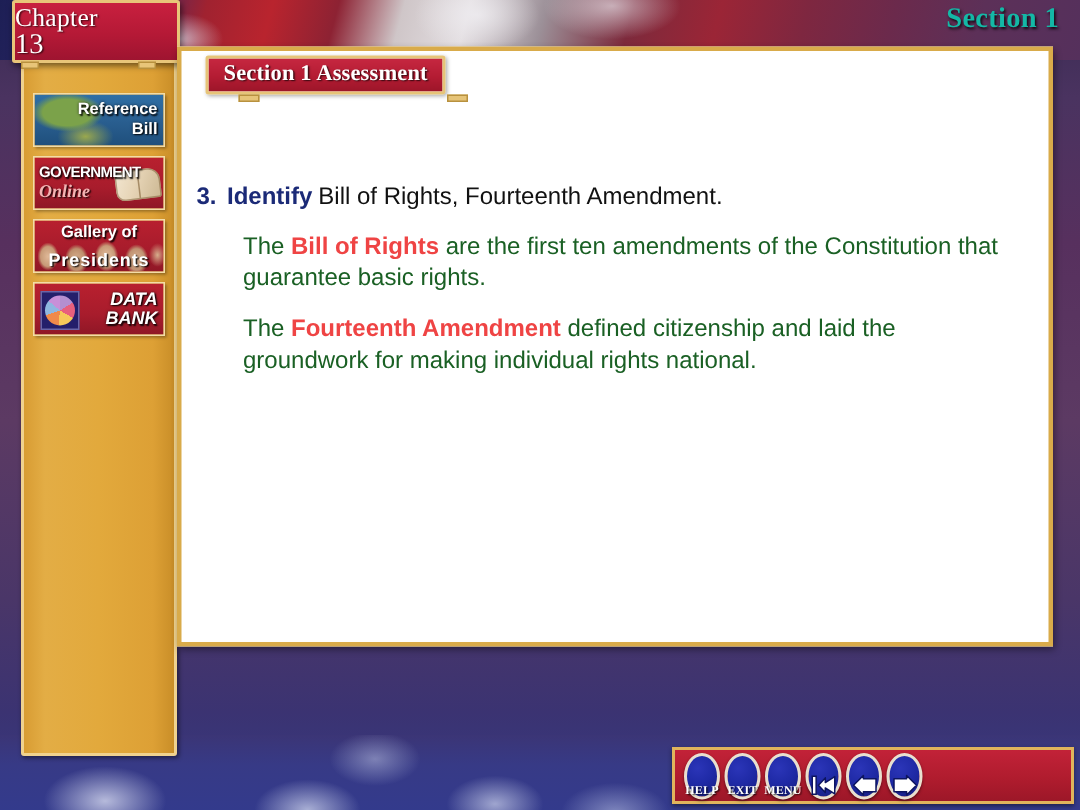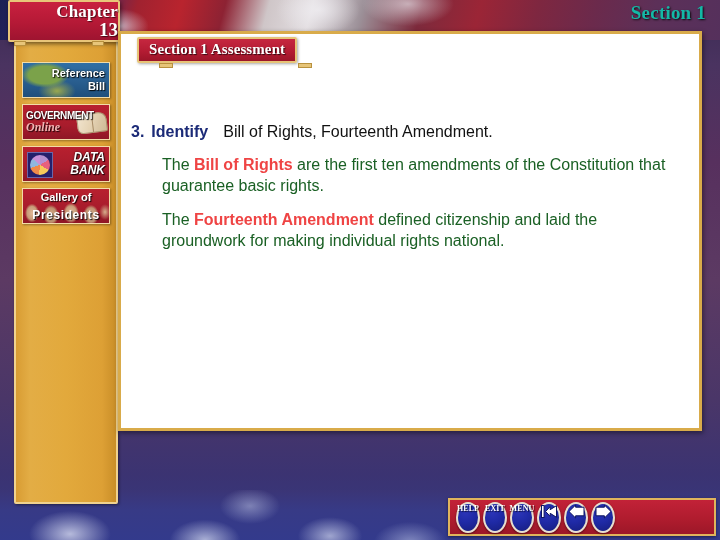--- a/index.html
+++ b/index.html
@@ -94,27 +94,26 @@
   
   .chapter-banner {
     position: absolute;
     left: 8px; top: 0px;
     width: 112px; height: 42px;
     background: linear-gradient(to bottom, #c8203f 0%, #b51936 55%, #9e1430 100%);
     border: 2px solid #e8c579;
     border-radius: 2px;
     box-sizing: border-box;
     box-shadow: 1px 2px 4px rgba(0,0,0,.5);
-    text-align: right;
+    text-align: left;
     color: #fff;
     font-family: "Liberation Serif", serif;
-    font-weight: bold;
+    font-weight: normal;
     line-height: 1.02;
     padding-top: 1px;
-    padding-left: 32px;
   }
   .chapter-banner .c-word {
     display: block;
     font-size: 17px;
     letter-spacing: .2px;
     text-shadow: 1px 1px 1px rgba(0,0,0,.6);
   }
   .chapter-banner .c-num {
     display: block;
     font-size: 19px;
@@ -339,21 +338,21 @@
     line-height: 1.25;
   }
   .qnum {
     color: #1b2a77;
     font-weight: bold;
     margin-right: 7px;
   }
   .qverb {
     color: #1b2a77;
     font-weight: bold;
-    margin-right: 15px;
+    margin-right: 4px;
   }
 
   .answer {
     margin: 13px 0 0 31px;
     color: #1a6024;
     font-size: 16px;
     line-height: 1.31;
     max-width: 520px;
   }
   .answer b { color: #ef4444; font-weight: bold; }
@@ -373,21 +372,21 @@
     padding-left: 6px;
     box-shadow: 0 1px 3px rgba(0,0,0,.45);
   }
   .navbtn {
     width: 24px; height: 31px;
     border-radius: 50%;
     background: radial-gradient(circle at 36% 30%, #2b35b8 0%, #1f2aa6 45%, #161d7c 100%);
     border: 2px solid #e8e0cf;
     box-sizing: border-box;
     display: flex;
-    align-items: flex-start;
+    align-items: flex-end;
     justify-content: center;
     cursor: pointer;
     box-shadow: 0 1px 2px rgba(0,0,0,.5);
     flex: 0 0 auto;
   }
   .navbtn .t {
     color: #fff;
     font-family: "Liberation Serif", serif;
     font-weight: bold;
     font-size: 8px;
@@ -418,32 +417,32 @@
       </div>
 
       <div class="side-btn btn-gov">
         <div class="gov-book"></div>
         <div class="lbl">
           <span class="gov-top">GOVERNMENT</span>
           <span class="gov-bot">Online</span>
         </div>
       </div>
 
+      <div class="side-btn btn-pres">
+        <div class="pres-faces"></div>
+        <div class="pres-l1">Gallery of</div>
+        <div class="pres-l2">Presidents</div>
+      </div>
+
       <div class="side-btn btn-data">
         <div class="pie"></div>
         <div class="lbl">
           <span>DATA</span>
           <span>BANK</span>
         </div>
-      </div>
-
-      <div class="side-btn btn-pres">
-        <div class="pres-faces"></div>
-        <div class="pres-l1">Gallery of</div>
-        <div class="pres-l2">Presidents</div>
       </div>
 
     </div>
   </div>
 
   <div class="chapter-banner">
     <span class="c-word">Chapter</span>
     <span class="c-num">13</span>
   </div>
   <div class="banner-foot"></div>

